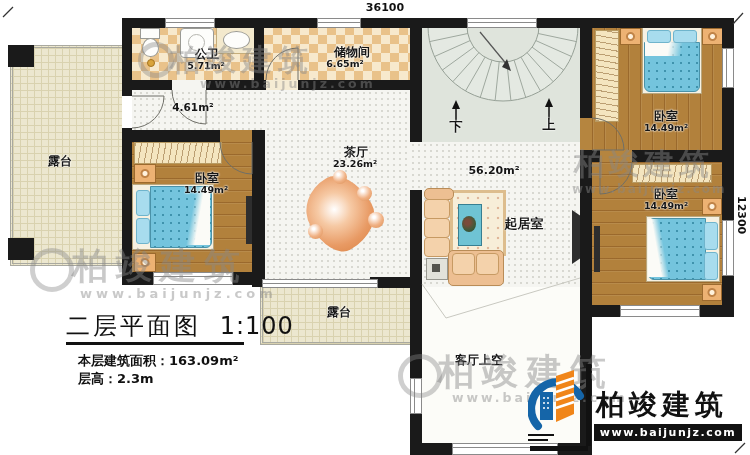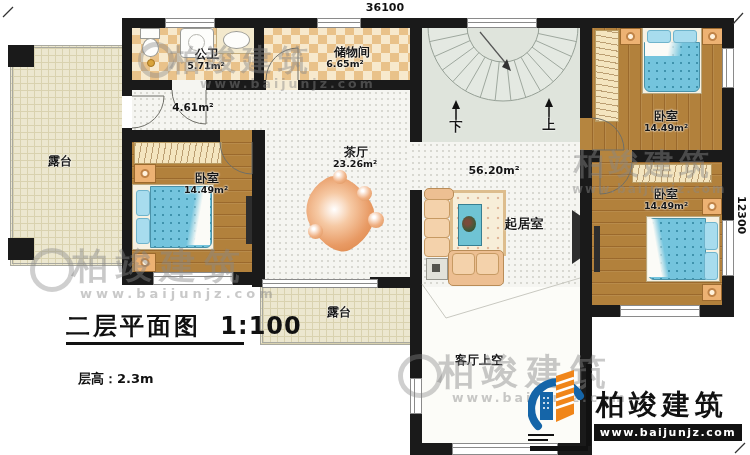--- a/index.html
+++ b/index.html
@@ -253,25 +253,28 @@
   <div class="wm" style="left:572px;top:182px;font-size:12px;letter-spacing:2px">www.baijunjz.com</div>
 
   <div class="wmring" style="left:30px;top:248px;width:34px;height:34px"></div>
   <div class="wm" style="left:72px;top:242px;font-size:36px;letter-spacing:8px">柏竣建筑</div>
   <div class="wm" style="left:80px;top:286px;font-size:13px;letter-spacing:4px">www.baijunjz.com</div>
 
   <div class="wmring" style="left:398px;top:354px;width:34px;height:34px"></div>
   <div class="wm" style="left:438px;top:348px;font-size:36px;letter-spacing:8px">柏竣建筑</div>
   <div class="wm" style="left:452px;top:390px;font-size:12.5px;letter-spacing:3px">www.baijunjz.com</div>
 
-  <div class="tb" style="left:66px;top:310px;font-size:24px;font-weight:bold;letter-spacing:3px">
+  <div class="tb" style="left:66px;top:310px;font-size:24px;font-weight:normal;letter-spacing:3px">
     <span>二层平面图</span>
     <span style="letter-spacing:1px;margin-left:8px">1:100</span>
   </div>
   <div class="tb" style="left:66px;top:342px;width:178px;height:3px;background:#111"></div>
+  <div class="tb" style="left:78px;top:352px;font-size:13px;font-weight:bold">
+    <span>本层建筑面积：</span><span>163.09m²</span>
+  </div>
   <div class="tb" style="left:78px;top:370px;font-size:13px;font-weight:bold">
     <span>层高：</span><span>2.3m</span>
   </div>
 
   <svg class="abs" style="left:528px;top:362px;z-index:60" width="58" height="78" viewBox="0 0 58 78">
     <path d="M10,64 A26,26 0 1 1 52,34" fill="none" stroke="#1565a8" stroke-width="8" stroke-linecap="round"></path>
     <polygon points="28,14 46,8 46,52 28,60" fill="#f08519"></polygon>
     <path d="M28,22 L46,16 M28,30 L46,24 M28,38 L46,32 M28,46 L46,40" stroke="#fff" stroke-width="2.5"></path>
     <rect x="12" y="30" width="13" height="28" fill="#1565a8"></rect>
     <path d="M15,36 h7 M15,41 h7 M15,46 h7" stroke="#fff" stroke-width="1.5" stroke-dasharray="2 2"></path>

